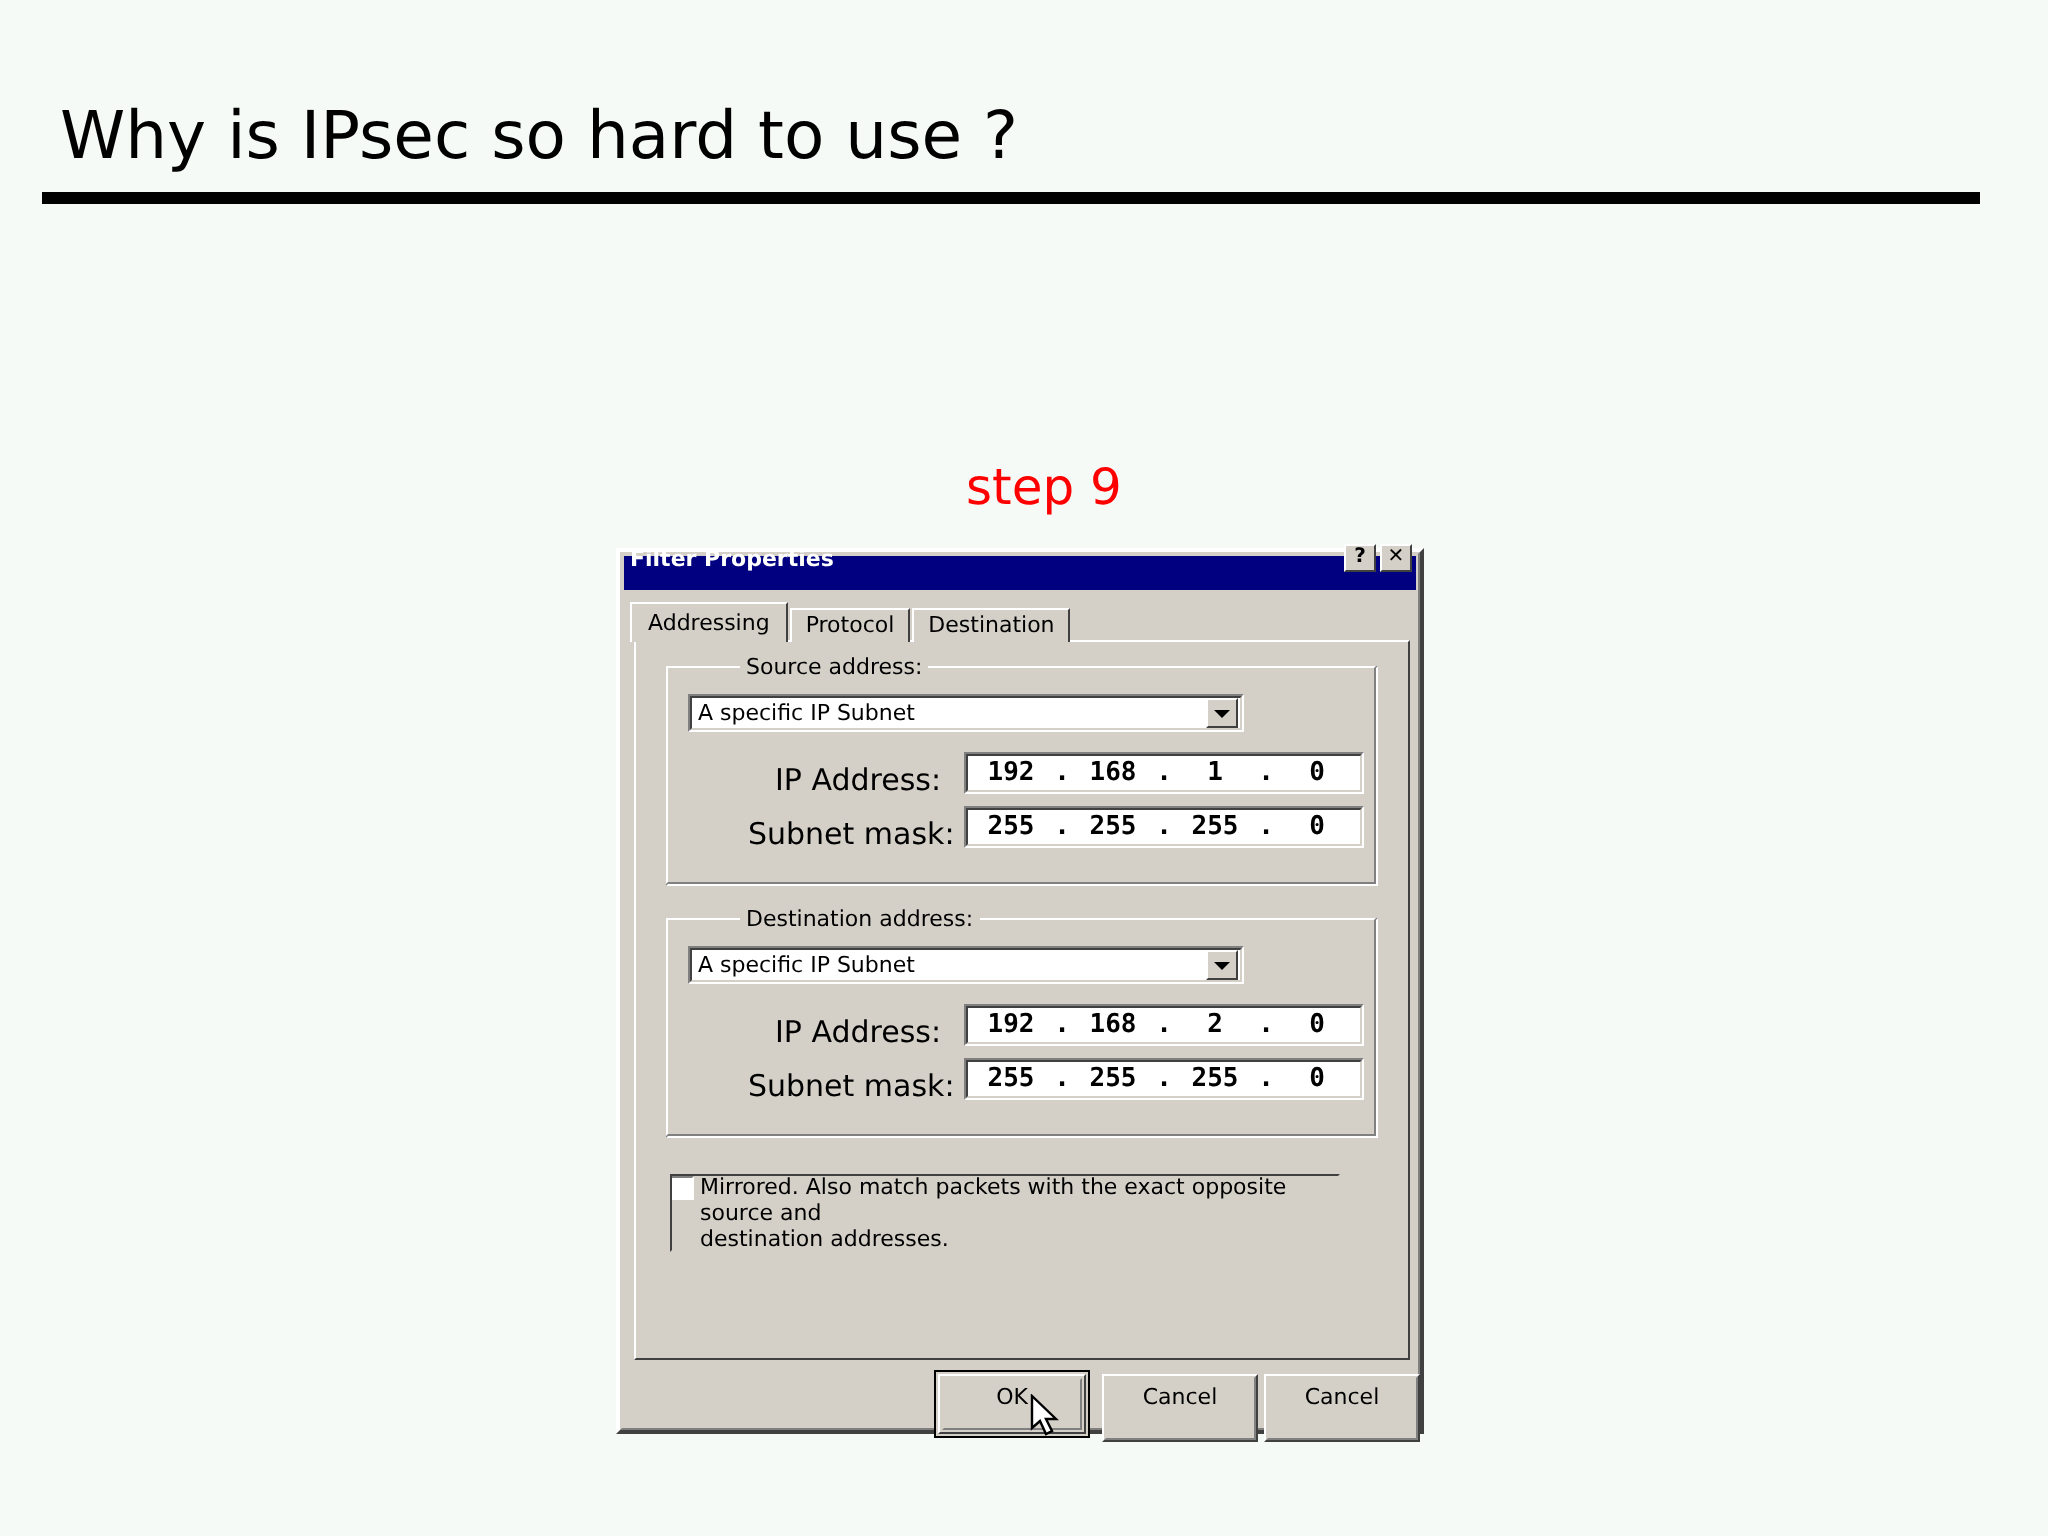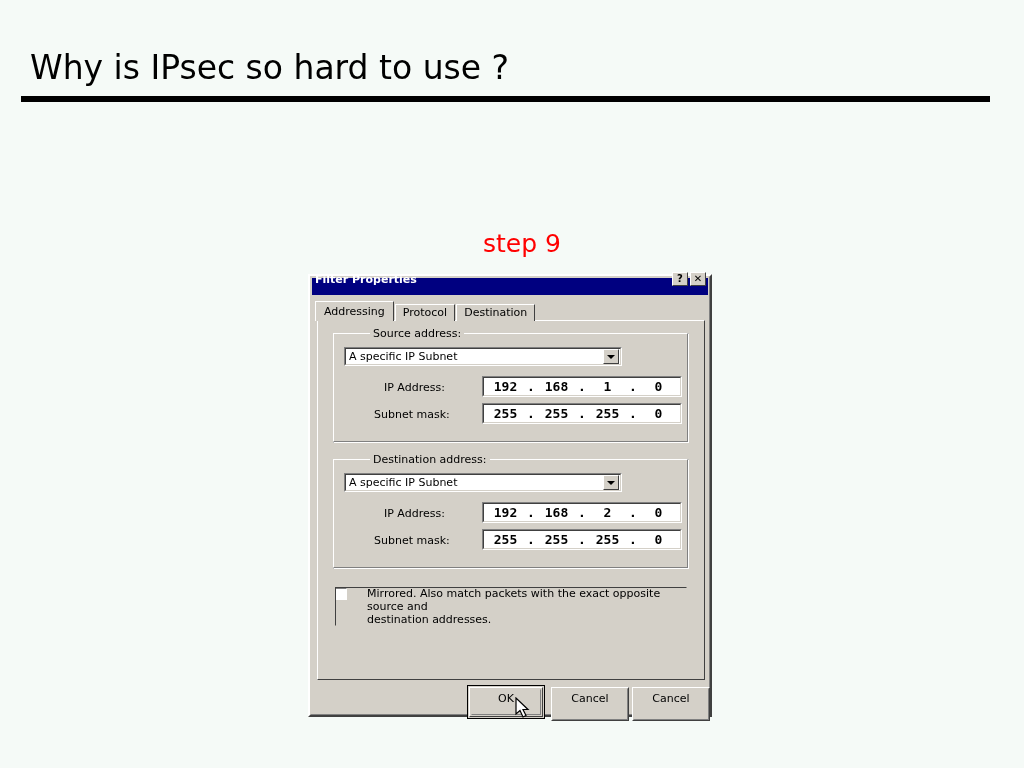--- a/index.html
+++ b/index.html
@@ -226,23 +226,23 @@
   .arrow-down {
     width: 0; height: 0;
     border-left: 4px solid transparent;
     border-right: 4px solid transparent;
     border-top: 4px solid #000;
   }
 
   
   .field-label {
     position: absolute;
-    font-size: 11px;
-    color: #000;
-    text-align: left;
+    font-size: 15px;
+    color: #000;
+    text-align: center;
     white-space: nowrap;
   }
   .ipfield {
     position: absolute;
     height: 21px;
     background: #ffffff;
     border-top: 1px solid #808080;
     border-left: 1px solid #808080;
     border-right: 1px solid #ffffff;
     border-bottom: 1px solid #ffffff;
@@ -296,21 +296,21 @@
   }
   .checkbox-inner {
     position: absolute;
     inset: 0;
     border-top: 1px solid #404040;
     border-left: 1px solid #404040;
     border-right: 1px solid #d4d0c8;
     border-bottom: 1px solid #d4d0c8;
   }
   .checklabel {
-    margin-left: 20px;
+    margin-left: 3px;
     font-size: 11px;
     line-height: 13px;
     color: #000;
     width: 320px;
   }
 
   
   .btn {
     position: absolute;
     height: 34px;

